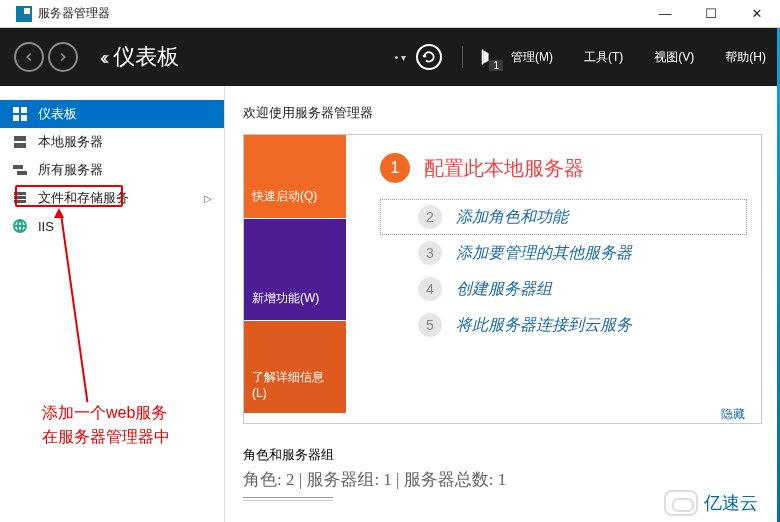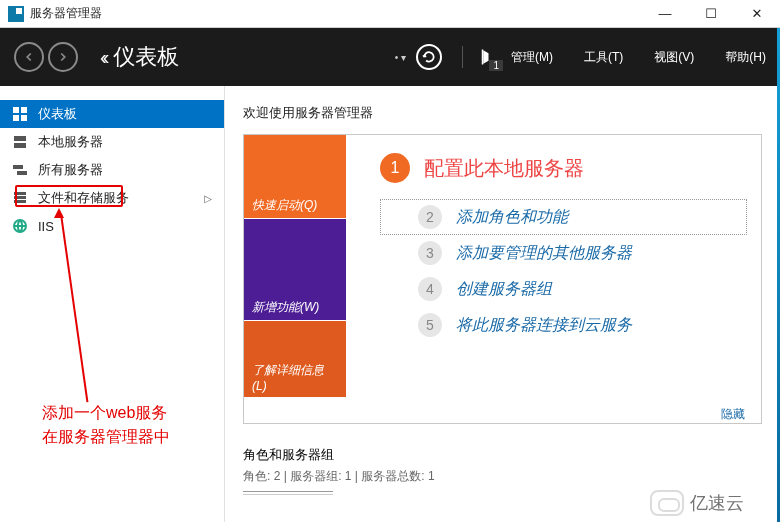--- a/index.html
+++ b/index.html
@@ -1,17 +1,17 @@
 <!DOCTYPE html>
 <html><head>
 <meta charset="utf-8">
 <style>
 * { margin: 0; padding: 0; box-sizing: border-box; font-family: "Microsoft YaHei", "Segoe UI", sans-serif; }
 body { width: 780px; height: 522px; overflow: hidden; background: #fff; }
-.titlebar { height: 28px; background: #fff; display: flex; align-items: center; padding: 0 0 0 8px; border-bottom: 1px solid #d0d0d0; }
+.titlebar { height: 28px; background: #fff; display: flex; align-items: center; padding: 0 0 0 16px; border-bottom: 1px solid #d0d0d0; }
 .titlebar .app-icon { width: 16px; height: 16px; background: #0e7aa8; margin-right: 6px; position: relative; }
 .titlebar .app-icon::after { content:""; position:absolute; right:2px; top:2px; width:6px; height:6px; background:#fff; }
 .titlebar .title { font-size: 12px; color: #222; flex: 1; }
 .titlebar .win-btns { display: flex; }
 .titlebar .win-btn { width: 46px; height: 28px; display: flex; align-items: center; justify-content: center; font-size: 13px; color: #222; }
 
 .header { height: 58px; background: #1b1b1b; display: flex; align-items: center; color: #fff; padding: 0 14px; }
 .nav-circ { width: 30px; height: 30px; border: 2px solid #8a8a8a; border-radius: 50%; display: flex; align-items: center; justify-content: center; color: #8a8a8a; margin-right: 4px; }
 .nav-circ svg { width: 14px; height: 14px; }
 .header .sep-chevs { color: #fff; font-size: 20px; margin: 0 8px 0 18px; letter-spacing: -4px; }
@@ -32,41 +32,41 @@
 .side-item .expand { margin-left: auto; font-size: 10px; color: #666; }
 .red-box { position: absolute; left: 15px; top: 99px; width: 108px; height: 22px; border: 2px solid #e40000; border-radius: 2px; pointer-events: none; }
 .ann-line { position: absolute; left: 60px; top: 128px; width: 2px; height: 190px; background: #e40000; transform: rotate(-8deg); transform-origin: top; pointer-events:none; }
 .ann-arrowhead { position:absolute; left:54px; top:122px; width:0;height:0;border-left:5px solid transparent;border-right:5px solid transparent;border-bottom:10px solid #e40000; pointer-events:none;}
 .ann-text { position: absolute; left: 42px; top: 315px; color: #e40000; font-size: 16px; line-height: 24px; pointer-events:none; }
 
 .content { flex: 1; padding: 18px 18px 10px 18px; overflow: hidden; background: #fff; }
 .welcome-title { font-size: 13px; color: #222; margin-bottom: 12px; }
 .welcome-box { border: 1px solid #c8c8c8; display: flex; height: 290px; }
 .orange-col { width: 102px; display: flex; flex-direction: column; }
-.orange-cell { flex: 0 0 auto; color: #fff; font-size: 12px; display: flex; align-items: flex-end; padding: 0 8px 4px 8px; border-bottom: 1px solid #fff; font-style: italic; }
+.orange-cell { flex: 0 0 auto; color: #fff; font-size: 12px; display: flex; align-items: flex-end; padding: 0 8px 13px 8px; border-bottom: 1px solid #fff; }
 .oc1 { background: #f16a24; height: 84px; }
 .oc2 { background: #4c1d95; height: 102px; }
-.oc3 { background: #de5a1e; height: 76px; border-bottom: none; }
+.oc3 { background: #de5a1e; height: 92px; border-bottom: none; }
 
 .steps { flex: 1; padding: 18px 14px 8px 34px; position: relative; }
 .step1 { display: flex; align-items: center; gap: 14px; margin-bottom: 16px; }
 .step1 .num { width: 30px; height: 30px; border-radius: 50%; background: #f16a24; color: #fff; display: flex; align-items: center; justify-content: center; font-size: 16px; }
 .step1 .txt { color: #ef4444; font-size: 20px; }
 .step-row { display: flex; align-items: center; gap: 14px; height: 36px; padding-left: 38px; }
 .step-row .num { width: 24px; height: 24px; border-radius: 50%; background: #e6e6e6; color: #888; display: flex; align-items: center; justify-content: center; font-size: 14px; }
 .step-row .txt { color: #1a6aa8; font-size: 16px; font-style: italic; }
 .step-row.sel { outline: 1px dotted #999; outline-offset: -1px; padding-right: 10px; }
 .hide-link { position: absolute; right: 16px; bottom: 0; font-size: 12px; color: #1a6aa8; }
 
 .roles-section { margin-top: 22px; font-size: 13px; }
 .roles-title { color: #000000; margin-bottom: 4px; }
-.roles-sub { color: #666; font-size: 12px; }
+.roles-sub { color: #666; font-size: 17px; font-family: Liberation Serif, serif; }
 .roles-rule { width: 90px; height: 1px; background: #999; margin: 6px 0 0 0; box-shadow: 0 3px 0 #ccc; }
 
-.watermark { position: absolute; right: 36px; bottom: 6px; color: #737373; font-size: 18px; display:flex;align-items:center;gap:6px; pointer-events:none;}
+.watermark { position: absolute; right: 22px; bottom: 6px; color: #0369a1; font-size: 18px; display:flex;align-items:center;gap:6px; pointer-events:none;}
 .watermark .logo { width: 34px; height: 26px; border: 2px solid #dcdcdc; border-radius: 8px; position:relative; }
 .watermark .logo::after{content:"";position:absolute;left:6px;top:6px;width:18px;height:10px;border:2px solid #dcdcdc;border-radius:6px;}
 .right-edge { position: fixed; right: 0; top: 28px; width: 3px; height: 494px; background: linear-gradient(#14a0d8, #0a6aa0); }
 </style>
 </head>
 <body>
 
 <div class="titlebar">
   <div class="app-icon"></div>
   <div class="title">服务器管理器</div>

